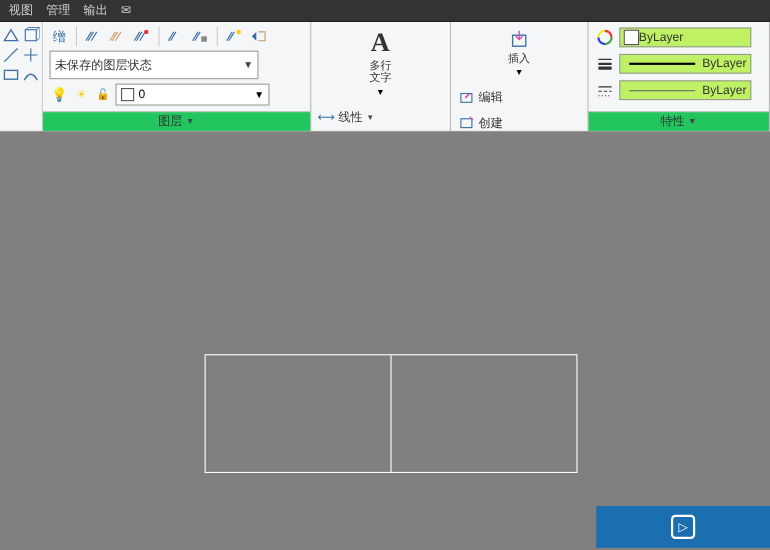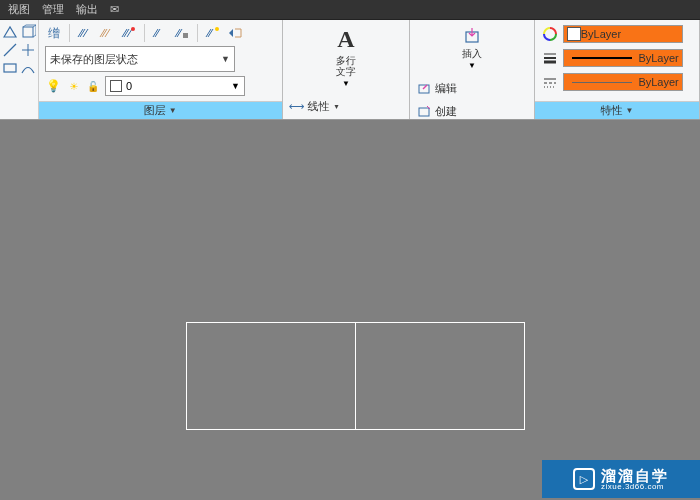--- a/index.html
+++ b/index.html
@@ -3,21 +3,21 @@
   <meta charset="utf-8">
   <style>
     * { margin: 0; padding: 0; box-sizing: border-box; font-family: "Microsoft YaHei", sans-serif; }
     body { width: 700px; height: 500px; background: #333333; overflow: hidden; position: relative; }
     .menubar { background: #333333; height: 20px; display: flex; align-items: center; padding-left: 8px; gap: 12px; border-bottom: 1px solid #222; }
     .menubar span { color: #ccc; font-size: 11px; cursor: pointer; }
     .menubar .mail-icon { color: #ccc; font-size: 11px; }
     .ribbon { background: #f5f6f7; height: 100px; display: flex; border-bottom: 1px solid #999; }
     .panel { border-right: 1px solid #bbb; display: flex; flex-direction: column; }
     .panel-body { flex: 1; padding: 4px 6px; display: flex; flex-direction: column; gap: 4px; }
-    .panel-title { background: #7dd3fc; height: 18px; display: flex; align-items: center; justify-content: center; font-size: 11px; color: #333; border-top: 1px solid #ccc; }
+    .panel-title { background: #22c55e; height: 18px; display: flex; align-items: center; justify-content: center; font-size: 11px; color: #333; border-top: 1px solid #ccc; }
     .panel-title .arrow { font-size: 8px; margin-left: 3px; color: #444; }
     .icon-row { display: flex; gap: 4px; align-items: center; }
     .tool-icon { width: 18px; height: 18px; display: flex; align-items: center; justify-content: center; font-size: 12px; cursor: pointer; color: #3a6ea5; }
     .sep { width: 1px; height: 18px; background: #ccc; margin: 0 2px; }
     .layer-state { width: 190px; height: 20px; background: #fff; border: 1px solid #999; display: flex; align-items: center; padding: 12px 4px; font-size: 11px; color: #333; }
     .layer-state .dd { margin-left: auto; font-size: 9px; color: #444; }
     .layer-curr { display: flex; align-items: center; gap: 2px; }
     .layer-curr .box { width: 140px; height: 20px; background: #fff; border: 1px solid #999; display: flex; align-items: center; padding: 0 4px; font-size: 11px; }
     .color-sw { width: 12px; height: 12px; background: #fff; border: 1px solid #555; margin-right: 4px; }
     .panel-layers { width: 258px; }
@@ -33,21 +33,21 @@
     .small-tool .ic { width: 16px; height: 16px; display: flex; align-items: center; justify-content: center; color: #3a6ea5; font-size: 11px; }
     .small-tool .dd { font-size: 8px; color: #444; margin-left: 2px; }
     .block-ic { width: 20px; height: 20px; position: relative; }
     .block-ic svg { width: 100%; height: 100%; }
     .prop-row { display: flex; align-items: center; gap: 4px; height: 20px; }
     .prop-sw { width: 18px; height: 18px; display: flex; align-items: center; justify-content: center; }
     .color-big { width: 14px; height: 14px; background: #fff; border: 1px solid #555; }
     .line-prev { width: 60px; height: 2px; background: #000; }
     .line-prev.thin { height: 1px; background: #666; }
     .prop-label { font-size: 11px; color: #333; }
-    .prop-select { width: 120px; height: 18px; background: #f97316; border: 1px solid #999; display: flex; align-items: center; padding: 2px 3px; font-size: 11px; }
+    .prop-select { width: 120px; height: 18px; background: #bef264; border: 1px solid #999; display: flex; align-items: center; padding: 2px 3px; font-size: 11px; }
     .canvas { background: #808080; position: relative; height: 380px; }
     .rects { position: absolute; left: 186px; top: 202px; width: 339px; height: 108px; border: 1px solid #fff; display: flex; }
     .rects div { flex: 1; border-right: 1px solid #fff; }
     .rects div:last-child { border-right: none; }
     .watermark { position: absolute; right: 0; bottom: 2px; width: 158px; height: 38px; background: #1b6fb0; display: flex; align-items: center; justify-content: center; gap: 6px; }
     .wm-logo { width: 22px; height: 22px; border: 2px solid #fff; border-radius: 4px; display: flex; align-items: center; justify-content: center; color: #fff; font-size: 11px; }
     .wm-txt { color: #fff; display: flex; flex-direction: column; line-height: 1; }
     .wm-txt .l1 { font-size: 15px; font-weight: bold; letter-spacing: 2px; }
     .wm-txt .l2 { font-size: 8px; letter-spacing: 0.5px; }
     .left-tools { width: 40px; display: flex; flex-direction: column; gap: 2px; padding: 4px 2px; border-right: 1px solid #ccc; }
@@ -292,18 +292,14 @@
   </div>
 </div>
 
 <div class="canvas">
   <div class="rects">
     <div></div>
       <div></div>
   </div>
   <div class="watermark">
     <div class="wm-logo">▷</div>
-    <div class="wm-txt">
-      <span class="l1">溜溜自学</span>
-      <span class="l2">zixue.3d66.com</span>
-    </div>
   </div>
 </div>
 
 </body></html>

